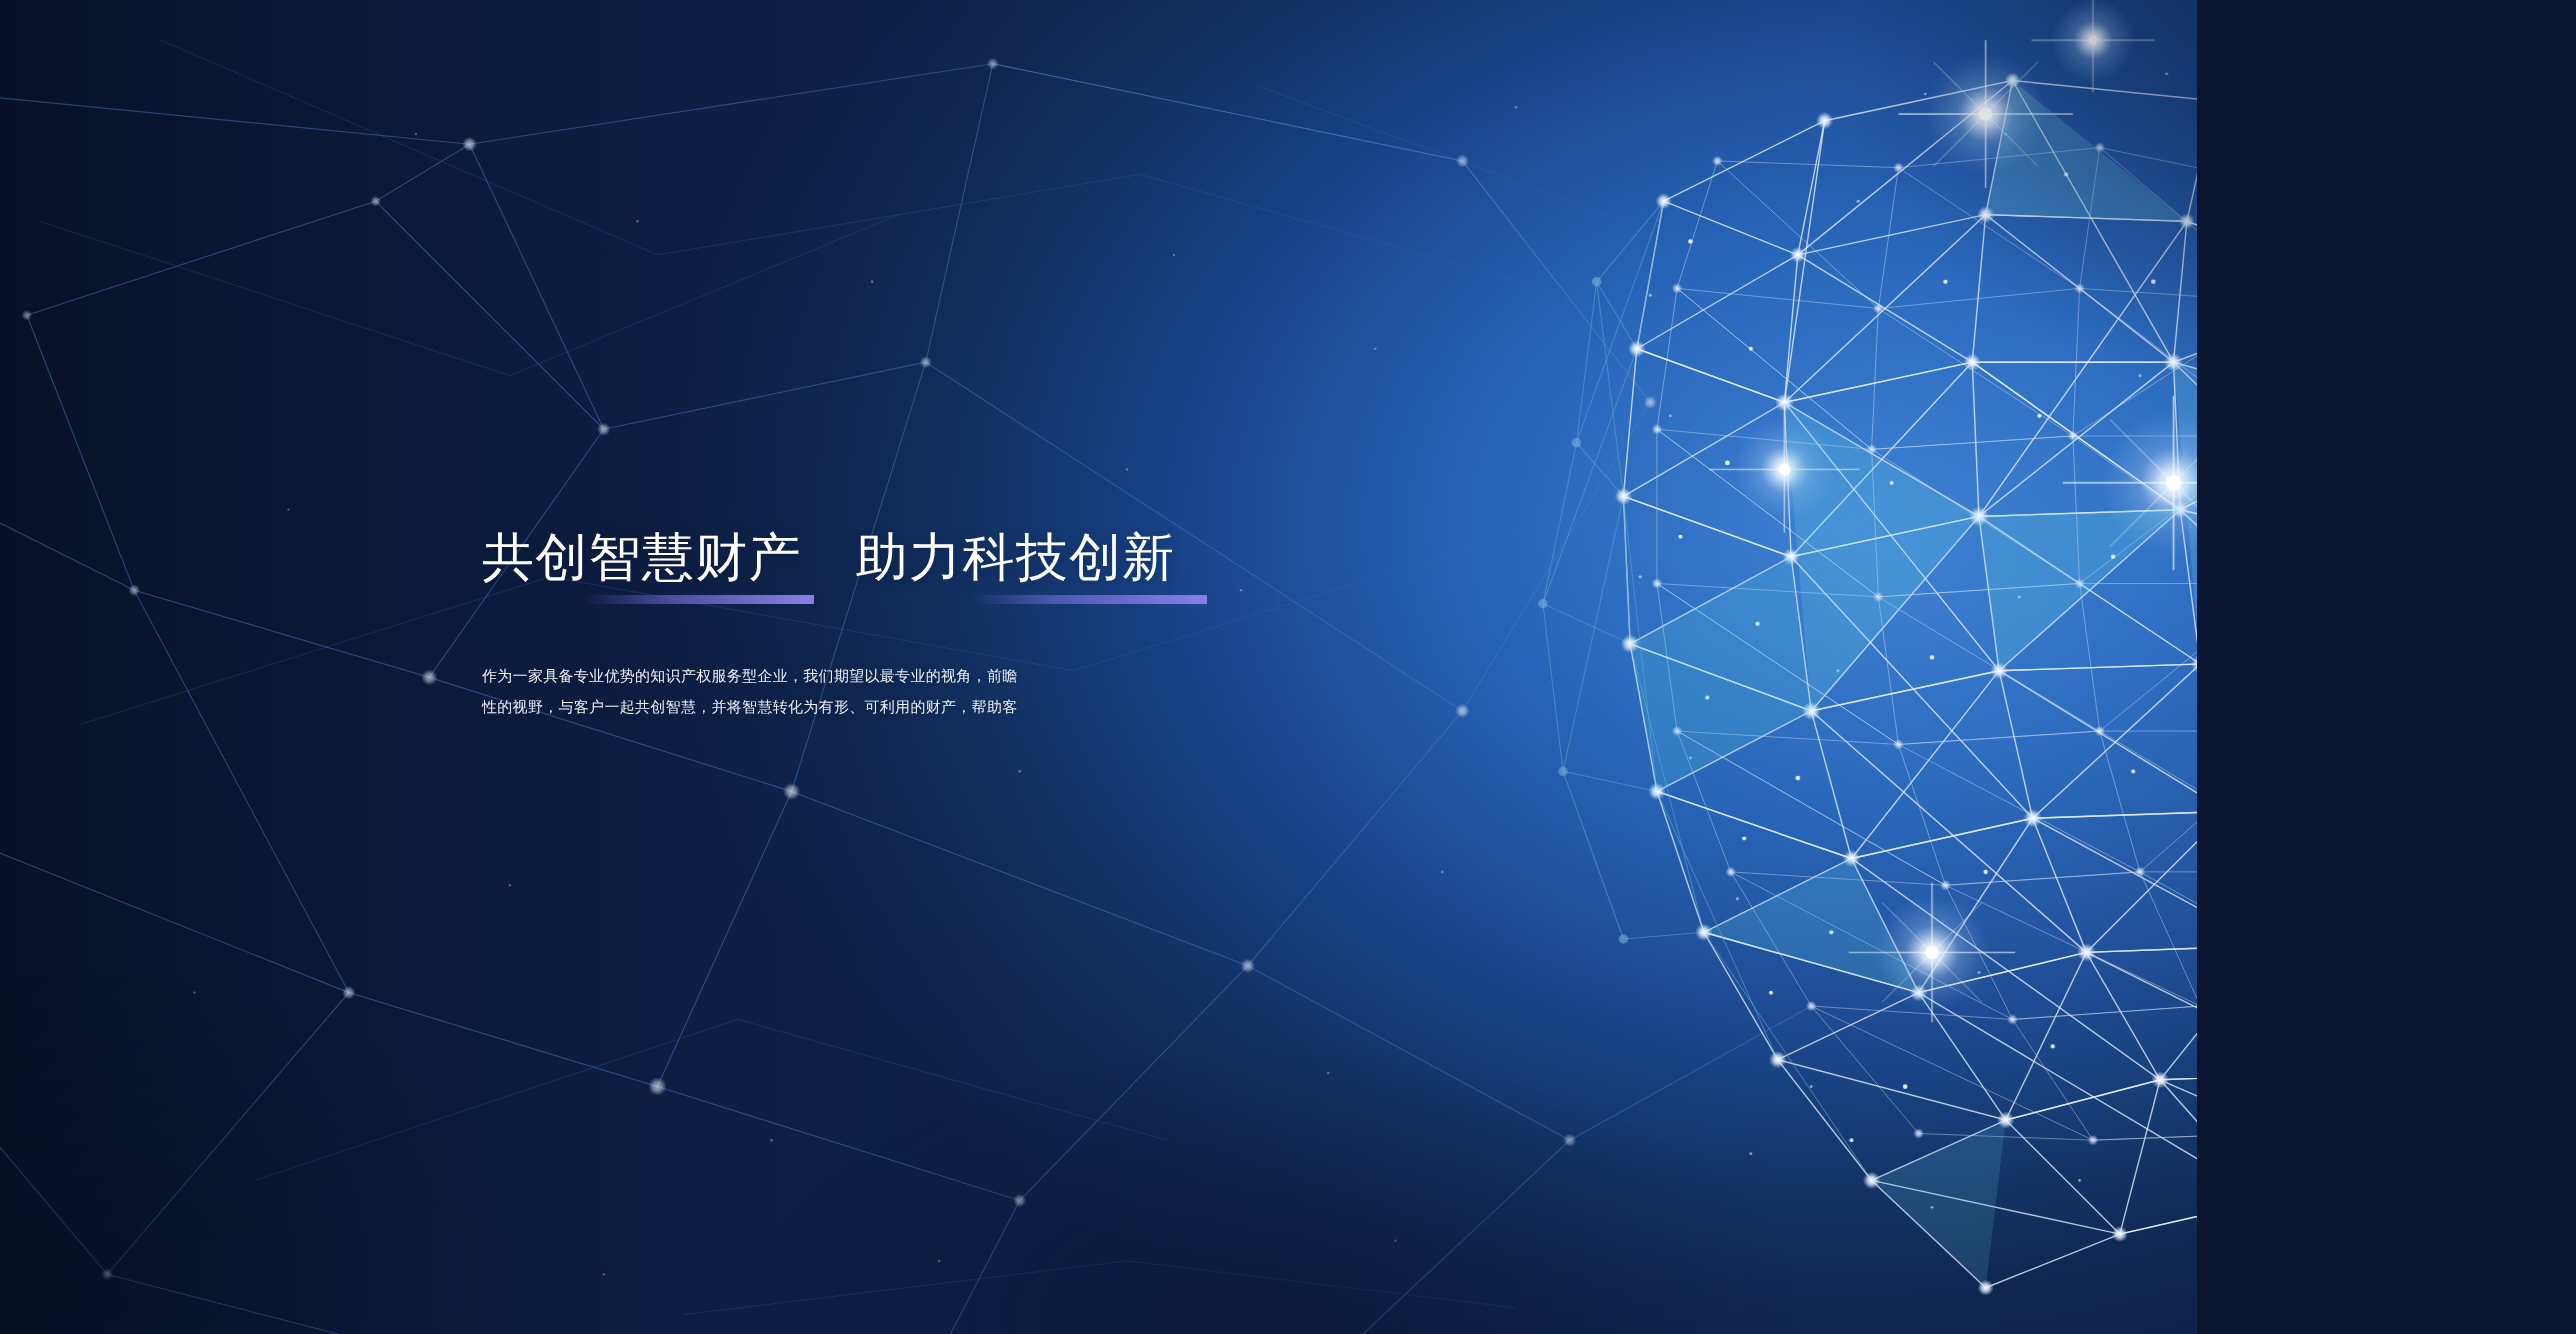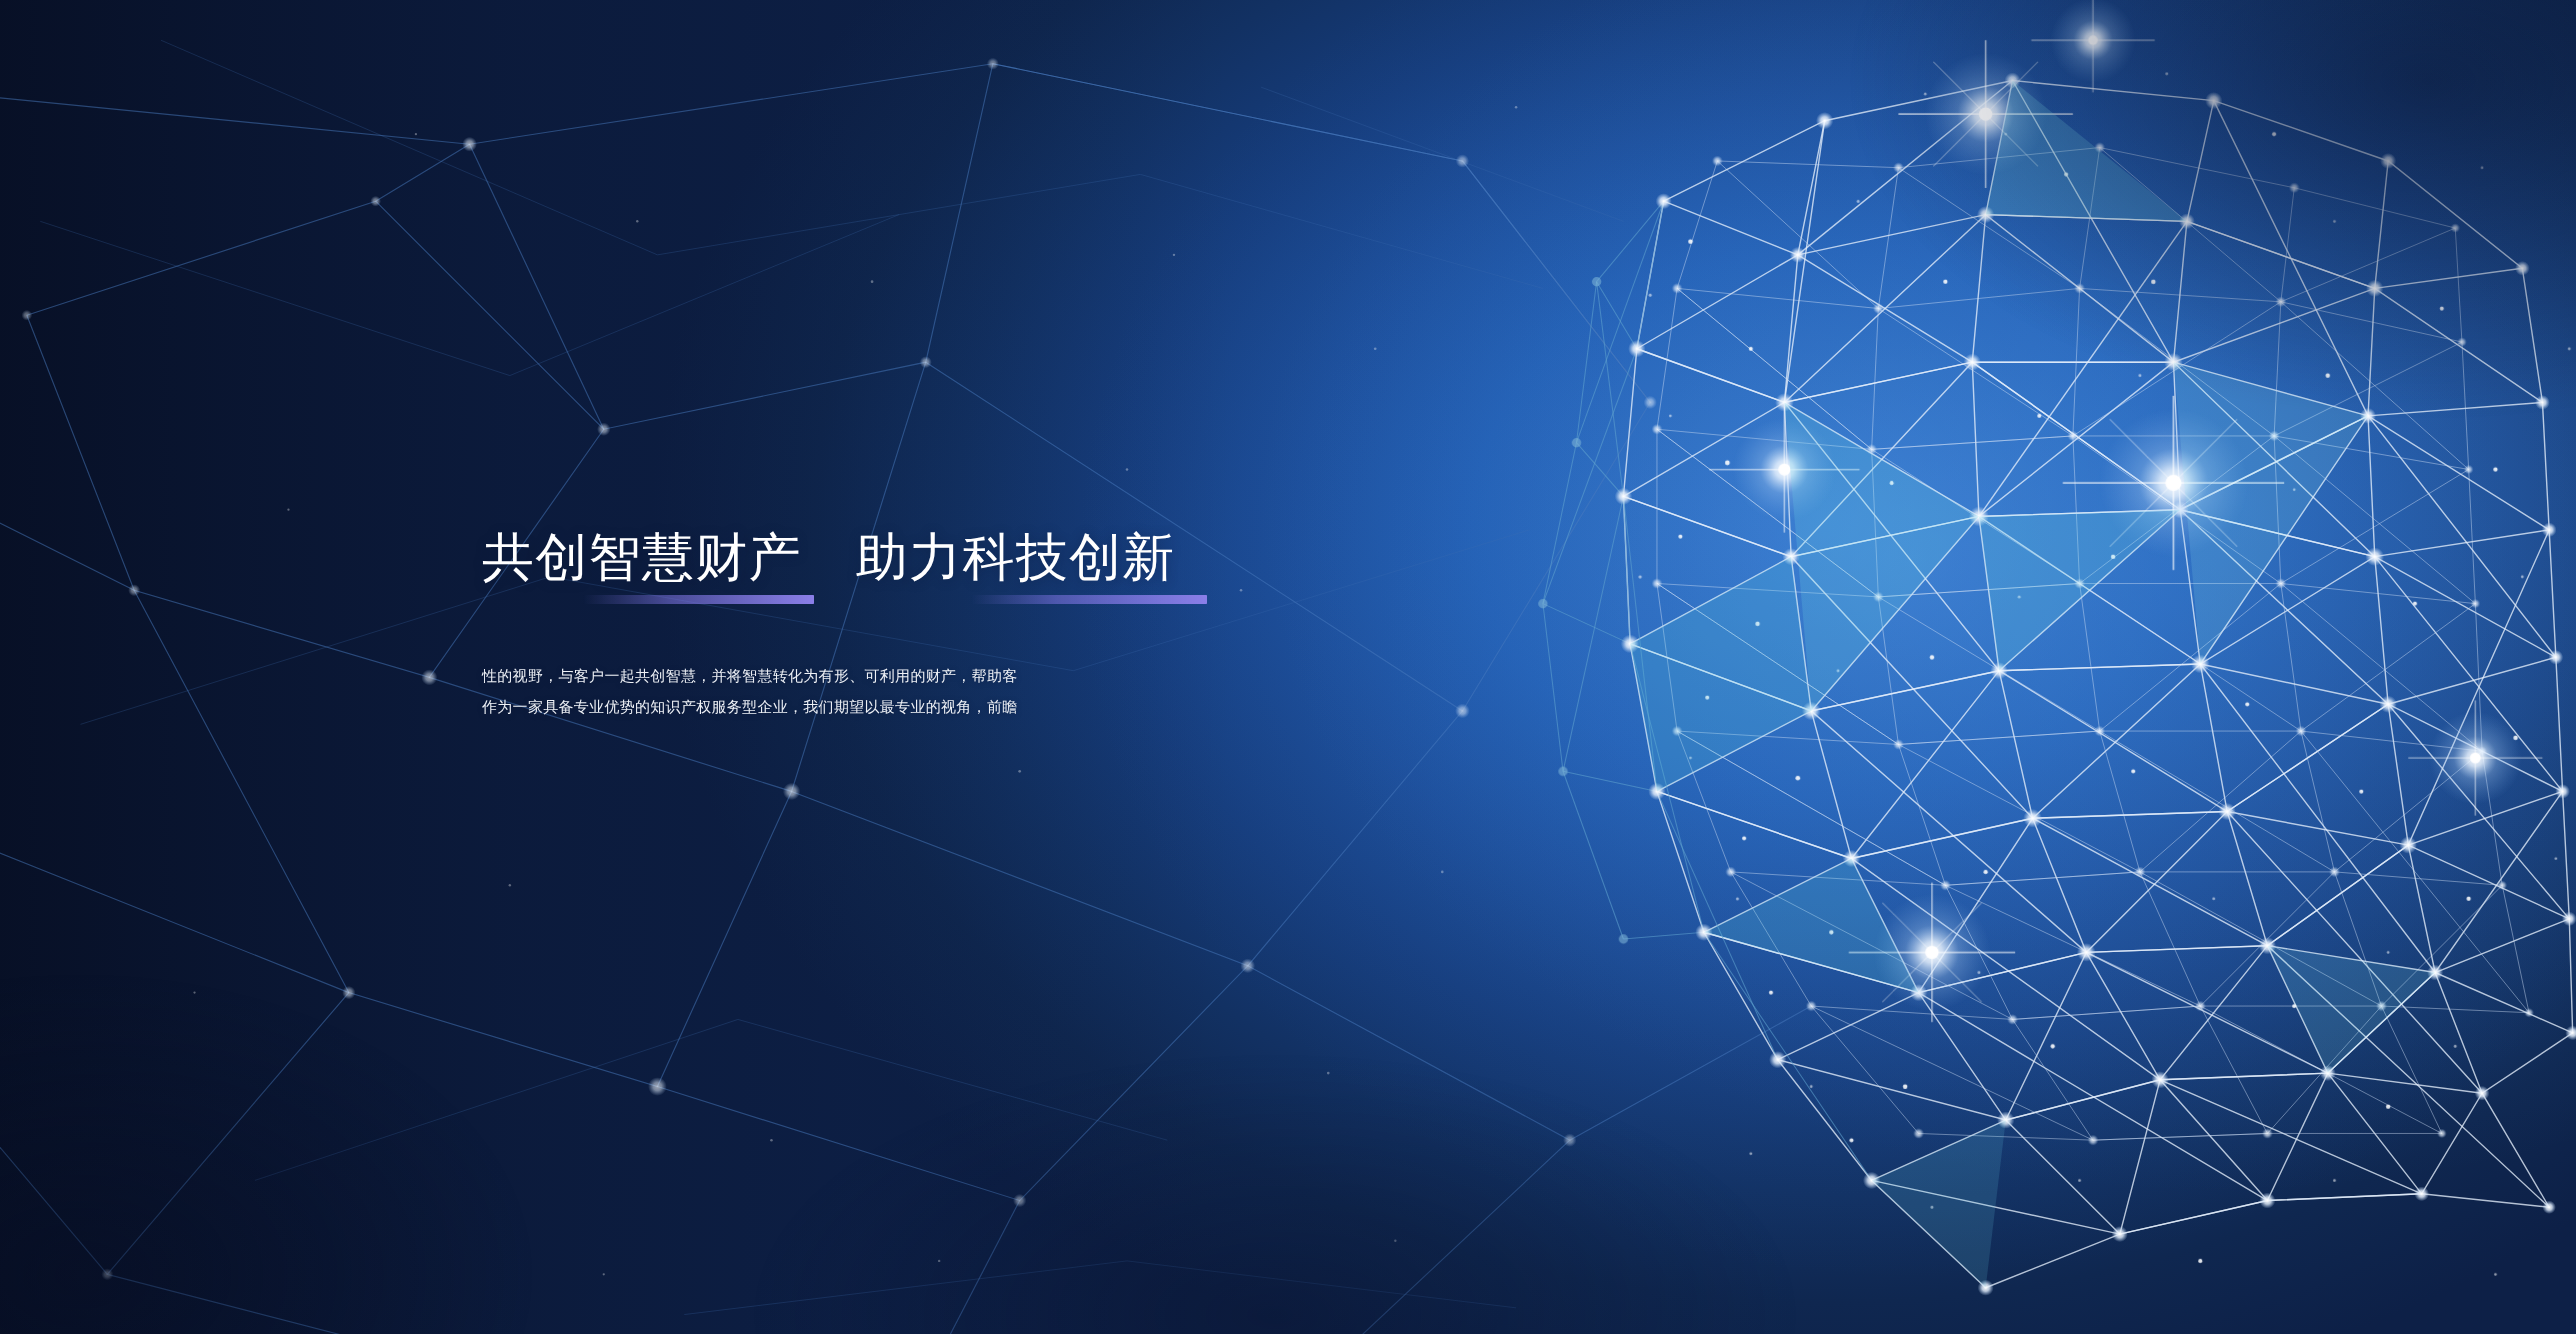--- a/index.html
+++ b/index.html
@@ -1,20 +1,20 @@
 <!DOCTYPE html>
 <html style="font-size:10.7px"><head>
 <meta charset="utf-8">
 <style>
   html,body{margin:0;padding:0;background:#0b1530;}
   body{font-family:"Liberation Sans","DejaVu Sans",sans-serif;}
 
   .banner{
     position:relative;
-    width:2576px;height:1334px;
+    width:2197px;height:1334px;
     overflow:hidden;
     background:#111f43;
   }
 
   
   .bg-base{
     position:absolute;inset:0;
     background:
       radial-gradient(ellipse 1174px 906px at 1825px 523px,
           #2f72c8 0%, #2766ba 16%, #1f5bb0 30%, #1b4c98 45%,
@@ -518,20 +518,20 @@
         <span class="txt">共创智慧财产</span>
         <span class="rule"></span>
       </span>
       <span class="phrase phrase-2">
         <span class="txt">助力科技创新</span>
         <span class="rule"></span>
       </span>
     </div>
 
     <div class="body-copy">
+      <p>作为一家具备专业优势的知识产权服务型企业，我们期望以最专业的视角，前瞻</p>
       <p>性的视野，与客户一起共创智慧，并将智慧转化为有形、可利用的财产，帮助客</p>
-      <p>作为一家具备专业优势的知识产权服务型企业，我们期望以最专业的视角，前瞻</p>
     </div>
 
   </div>
 
 </div>
 
 
 </body></html>

